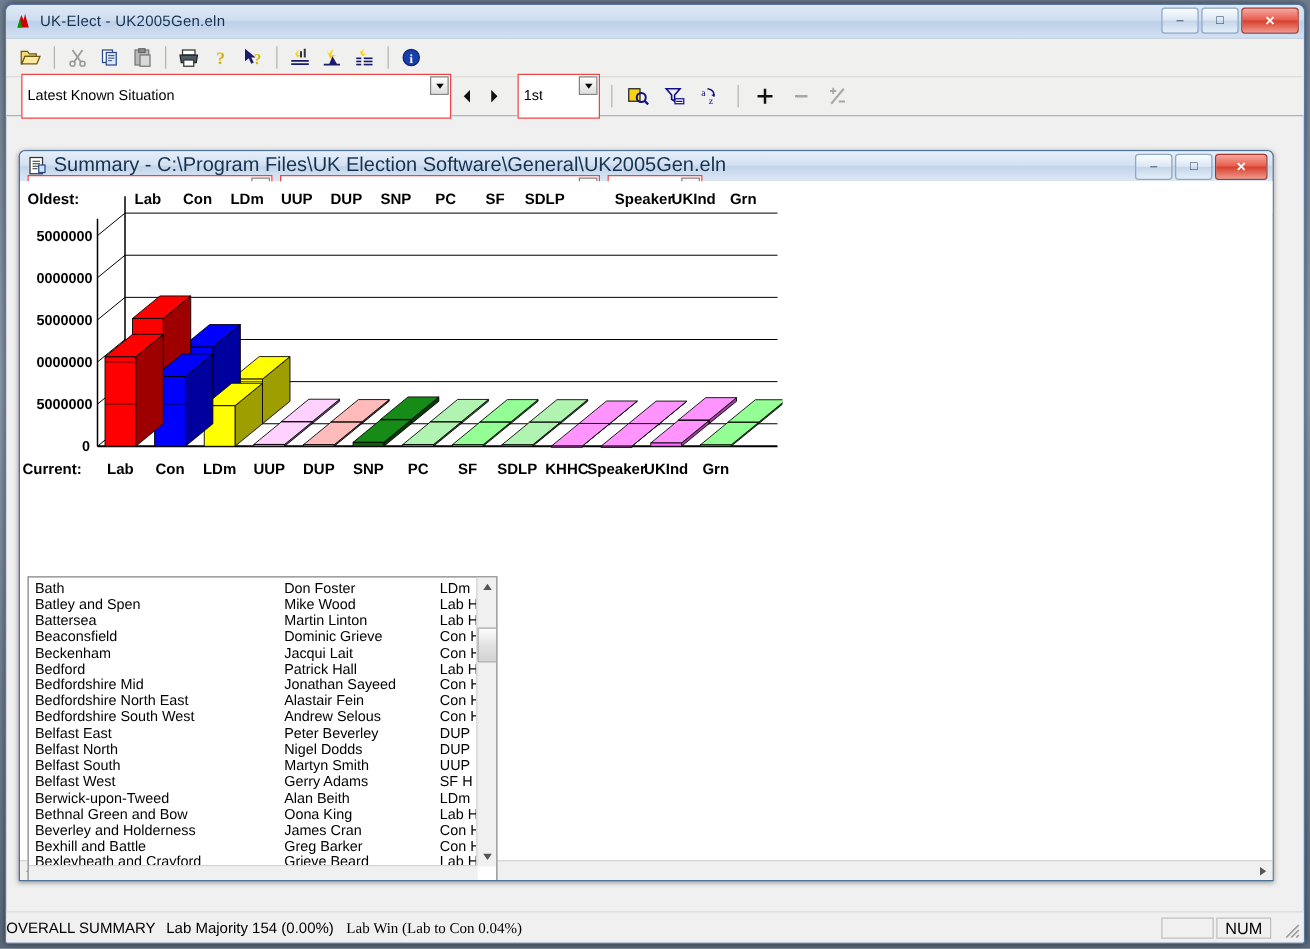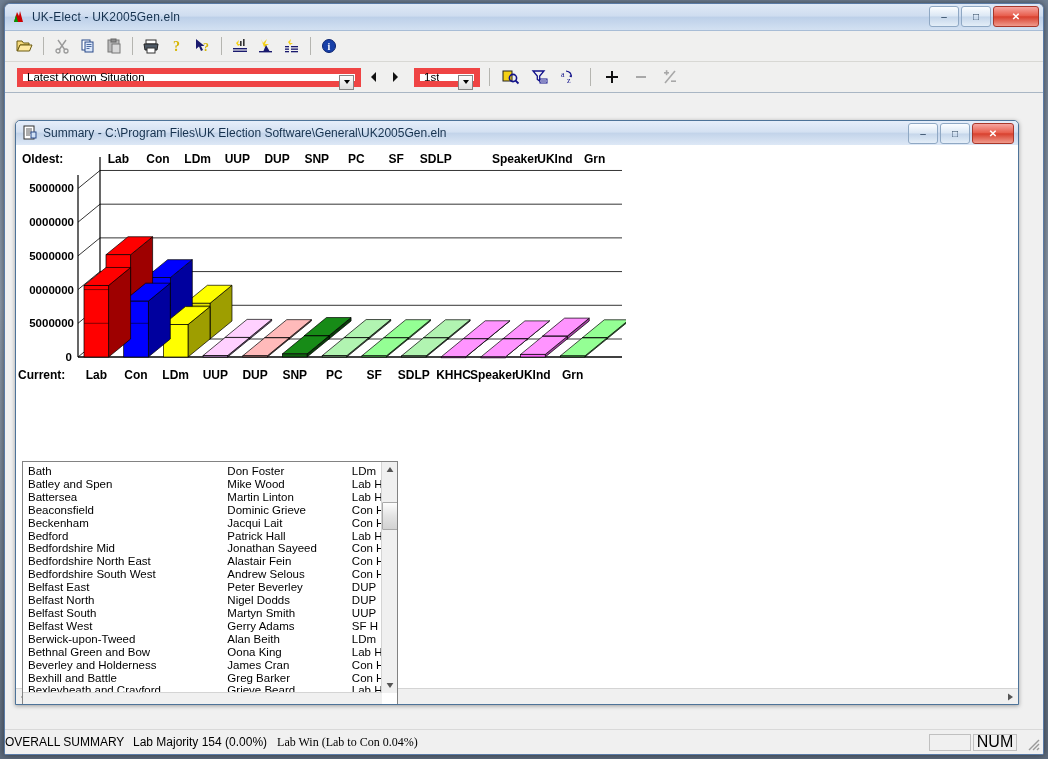--- a/index.html
+++ b/index.html
@@ -69,21 +69,21 @@
   }
   #toolbar2 {
     height: 30px; background: #f0f0ef;
     border-bottom: 1px solid #a9b6c4;
     display:flex; align-items:center; padding-left:12px; gap:5px;
   }
   .tbtn { width:22px; height:22px; display:flex; align-items:center; justify-content:center; border:1px solid transparent; }
   .tsep { width:1px; height:18px; background:#b5b5b0; margin:0 4px; }
 
   .combo {
-    height: 19px; border:6px solid #ef4444; background:#fff;
+    height: 36px; border:1px solid #ef4444; background:#fff;
     display:flex; align-items:center; font-size:11.5px; color:#000;
     position:relative; box-sizing:border-box;
   }
   .combo .ctext { padding-left:4px; white-space:nowrap; overflow:hidden; }
   .combo .carrow {
     position:absolute; right:1px; top:1px; width:15px; height:15px;
     background: linear-gradient(180deg,#fdfdfd,#dedede);
     border:1px solid #848484; box-sizing:border-box;
     display:flex;align-items:center;justify-content:center;
   }
@@ -104,21 +104,21 @@
     box-shadow: 0 1px 4px rgba(0,0,0,.35);
     overflow:hidden;
   }
   #mdi-title {
     height:24px;
     background: linear-gradient(180deg,#e6eefa 0%,#d4e1f2 45%,#c3d4ea 52%,#dde8f6 100%);
     border-bottom:1px solid #b6c8dc;
     display:flex;align-items:center; position:relative;
     border-radius:4px 4px 0 0;
   }
-  #mdi-title .mt-text { font-size:12px; color:#16324f; }
+  #mdi-title .mt-text { font-size:16px; color:#16324f; }
   #mdi-body { position:absolute; left:0; top:24px; right:0; bottom:0; background:#f0f0f0; }
 
   #mdi-toolbar {
     height:26px; display:flex; align-items:center; padding-left:6px; gap:6px;
     background:#f0f0f0;
   }
   .sep2 { width:1px;height:18px;background:#b8b8b2;margin:0 2px; }
 
   
   .panel {
@@ -180,21 +180,21 @@
 
   
   #statusbar {
     position:absolute; left:0; bottom:0; width:100%; height:24px;
     background:#f0f0f0; border-top:1px solid #d9d9d9;
     display:flex; align-items:center;
   }
   .sb-cell { font-size:12px; color:#000; }
   .sb-box {
     border:1px solid #c0c0c0; height:17px; box-sizing:border-box;
-    display:flex; align-items:center; justify-content:center; font-size:16px;
+    display:flex; align-items:center; justify-content:center; font-size:13px;
   }
   .grip-corner{
     position:absolute; right:2px; bottom:2px; width:14px;height:14px;
   }
 </style>
 </head>
 <body>
 
 <div id="app-window">
 

